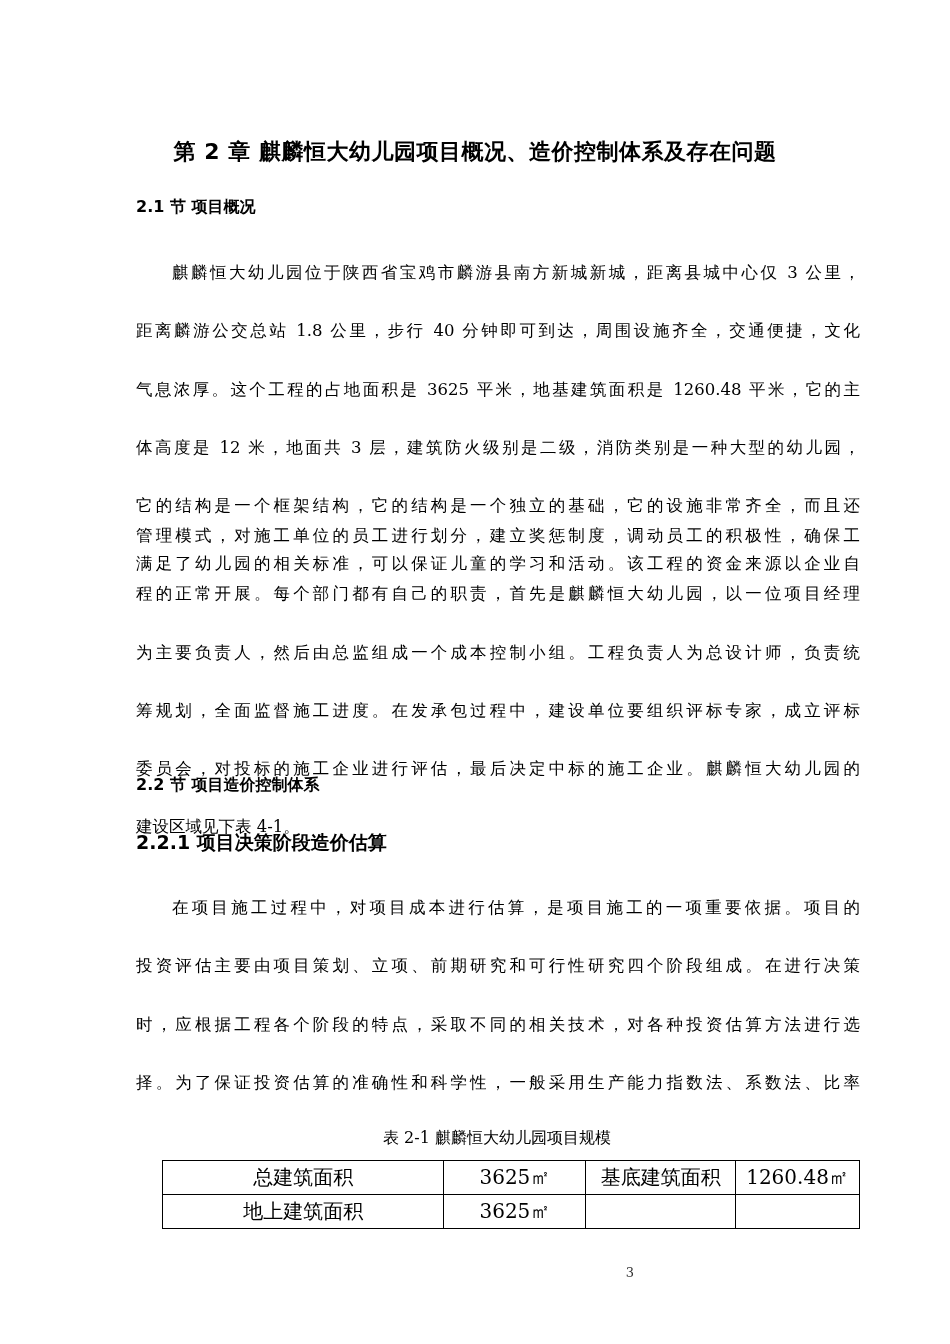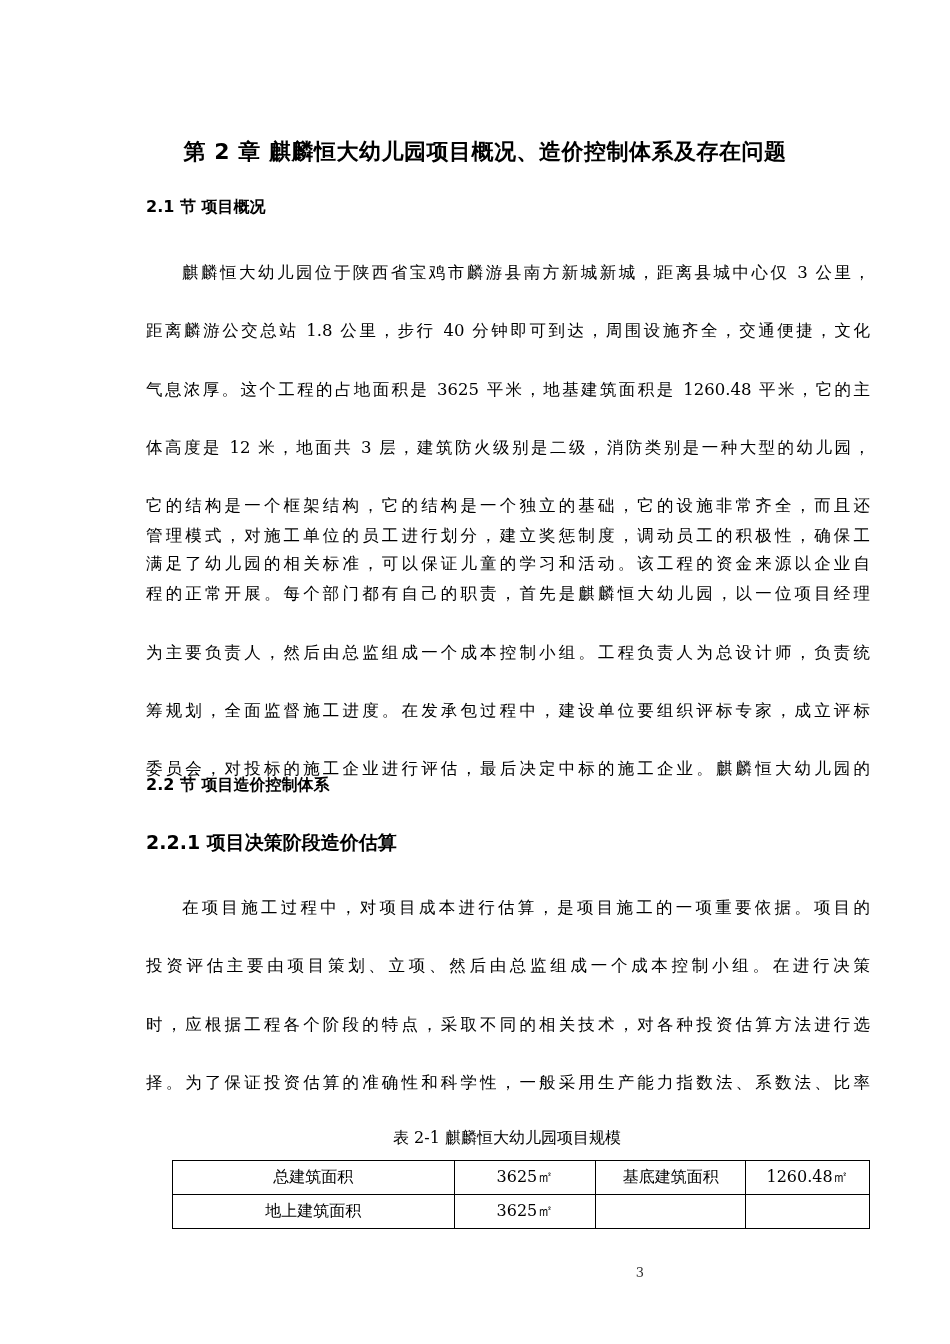--- a/index.html
+++ b/index.html
@@ -1,33 +1,33 @@
 <!DOCTYPE html>
 <html><head>
   <meta charset="utf-8">
   <style>
     html, body { margin: 0; padding: 0; background: #ffffff; }
     body { width: 950px; height: 1344px; position: relative; overflow: hidden;
       font-family: "DejaVu Serif", "Liberation Serif", serif; color: #000; }
-    .page { position: absolute; left: 10px; top: 0; width: 768px; height: 1344px; }
+    .page { position: absolute; left: 0; top: 0; width: 768px; height: 1344px; }
     .chapter-title { position: absolute; left: 0; width: 950px; top: 137px; text-align: center;
       font-family: "DejaVu Sans", "Liberation Sans", sans-serif; font-weight: bold; font-size: 22px;
       letter-spacing: 0.5px; }
     .h2 { position: absolute; left: 136px; font-family: "DejaVu Sans", "Liberation Sans", sans-serif;
       font-weight: bold; font-size: 16px; }
     .h3 { position: absolute; left: 136px; font-family: "DejaVu Sans", "Liberation Sans", sans-serif;
       font-weight: bold; font-size: 19px; }
     .para { position: absolute; left: 136px; width: 724px; font-size: 16.5px; line-height: 34.3px;
       text-align: justify; text-indent: 36px; }
     .para .line { display: block; text-indent: 0; text-align: justify; text-align-last: justify; white-space: nowrap; margin-top: 24px; }
     .para .line.first { padding-left: 36px; }
     .para .line.last { text-align-last: left; }
     .caption { position: absolute; left: 0; width: 994px; top: 1128px; text-align: center; font-size: 16px; }
     table.scale { position: absolute; left: 162px; top: 1160px; width: 698px; border-collapse: collapse;
-      font-size: 16px; }
+      font-size: 20px; }
     table.scale td { border: 1px solid #000; height: 33px; text-align: center; padding: 0; }
     .page-number { position: absolute; left: 0; width: 1260px; top: 1265px; text-align: center; font-size: 13px; color: #333; }
   </style>
 </head>
 <body>
 
 <div class="page">
 
   <div class="chapter-title">第 2 章  麒麟恒大幼儿园项目概况、造价控制体系及存在问题</div>
 
@@ -41,29 +41,30 @@
     <span class="line">它的结构是一个框架结构，它的结构是一个独立的基础，它的设施非常齐全，而且还</span>
     <span class="line">满足了幼儿园的相关标准，可以保证儿童的学习和活动。该工程的资金来源以企业自</span>
   </div>
 
   <div class="para" style="top:495px;">
     <span class="line">管理模式，对施工单位的员工进行划分，建立奖惩制度，调动员工的积极性，确保工</span>
     <span class="line">程的正常开展。每个部门都有自己的职责，首先是麒麟恒大幼儿园，以一位项目经理</span>
     <span class="line">为主要负责人，然后由总监组成一个成本控制小组。工程负责人为总设计师，负责统</span>
     <span class="line">筹规划，全面监督施工进度。在发承包过程中，建设单位要组织评标专家，成立评标</span>
     <span class="line">委员会，对投标的施工企业进行评估，最后决定中标的施工企业。麒麟恒大幼儿园的</span>
+    <span class="line last">建设区域见下表 4-1。</span>
   </div>
 
   <div class="h2" style="top:775px;">2.2 节  项目造价控制体系</div>
 
   <div class="h3" style="top:830px;">2.2.1 项目决策阶段造价估算</div>
 
   <div class="para" style="top:867px;">
     <span class="line first">在项目施工过程中，对项目成本进行估算，是项目施工的一项重要依据。项目的</span>
-    <span class="line">投资评估主要由项目策划、立项、然后由总监组成一个成本控制小组。在进行决策</span>
+    <span class="line">投资评估主要由项目策划、立项、前期研究和可行性研究四个阶段组成。在进行决策</span>
     <span class="line">时，应根据工程各个阶段的特点，采取不同的相关技术，对各种投资估算方法进行选</span>
     <span class="line">择。为了保证投资估算的准确性和科学性，一般采用生产能力指数法、系数法、比率</span>
   </div>
 
   <div class="caption">表 2-1 麒麟恒大幼儿园项目规模</div>
 
   <table class="scale">
     <colgroup>
       <col style="width:282px">
       <col style="width:142px">

